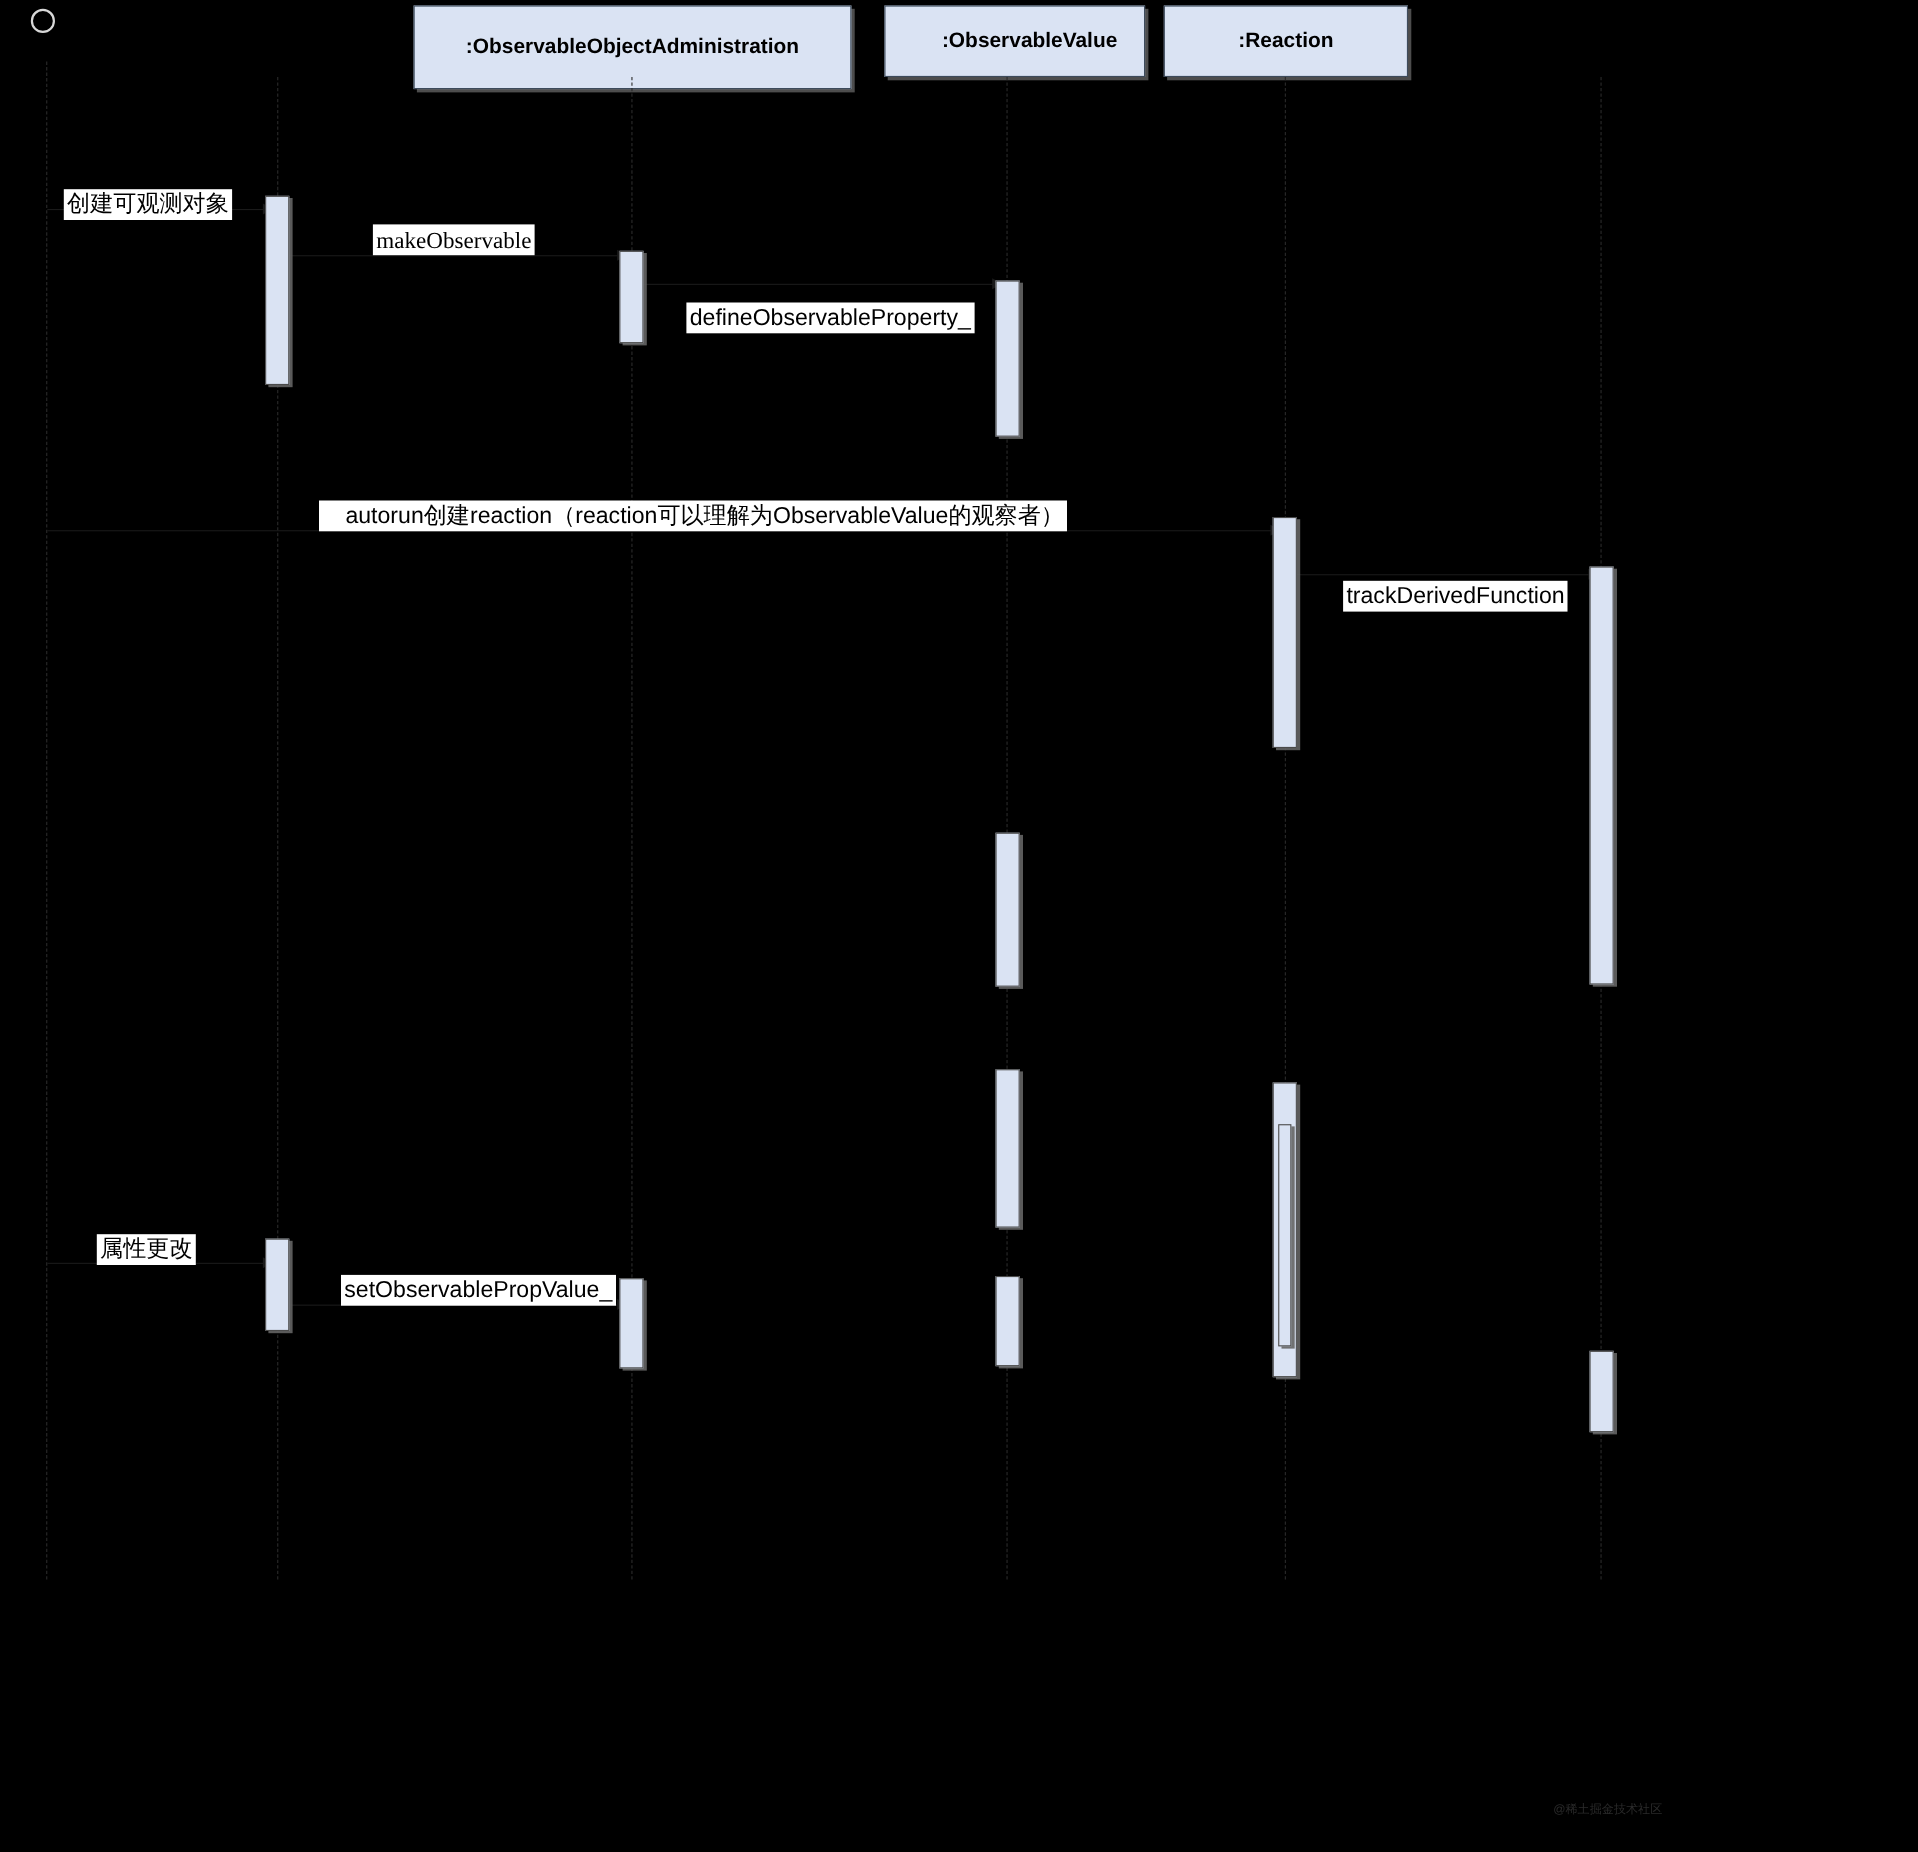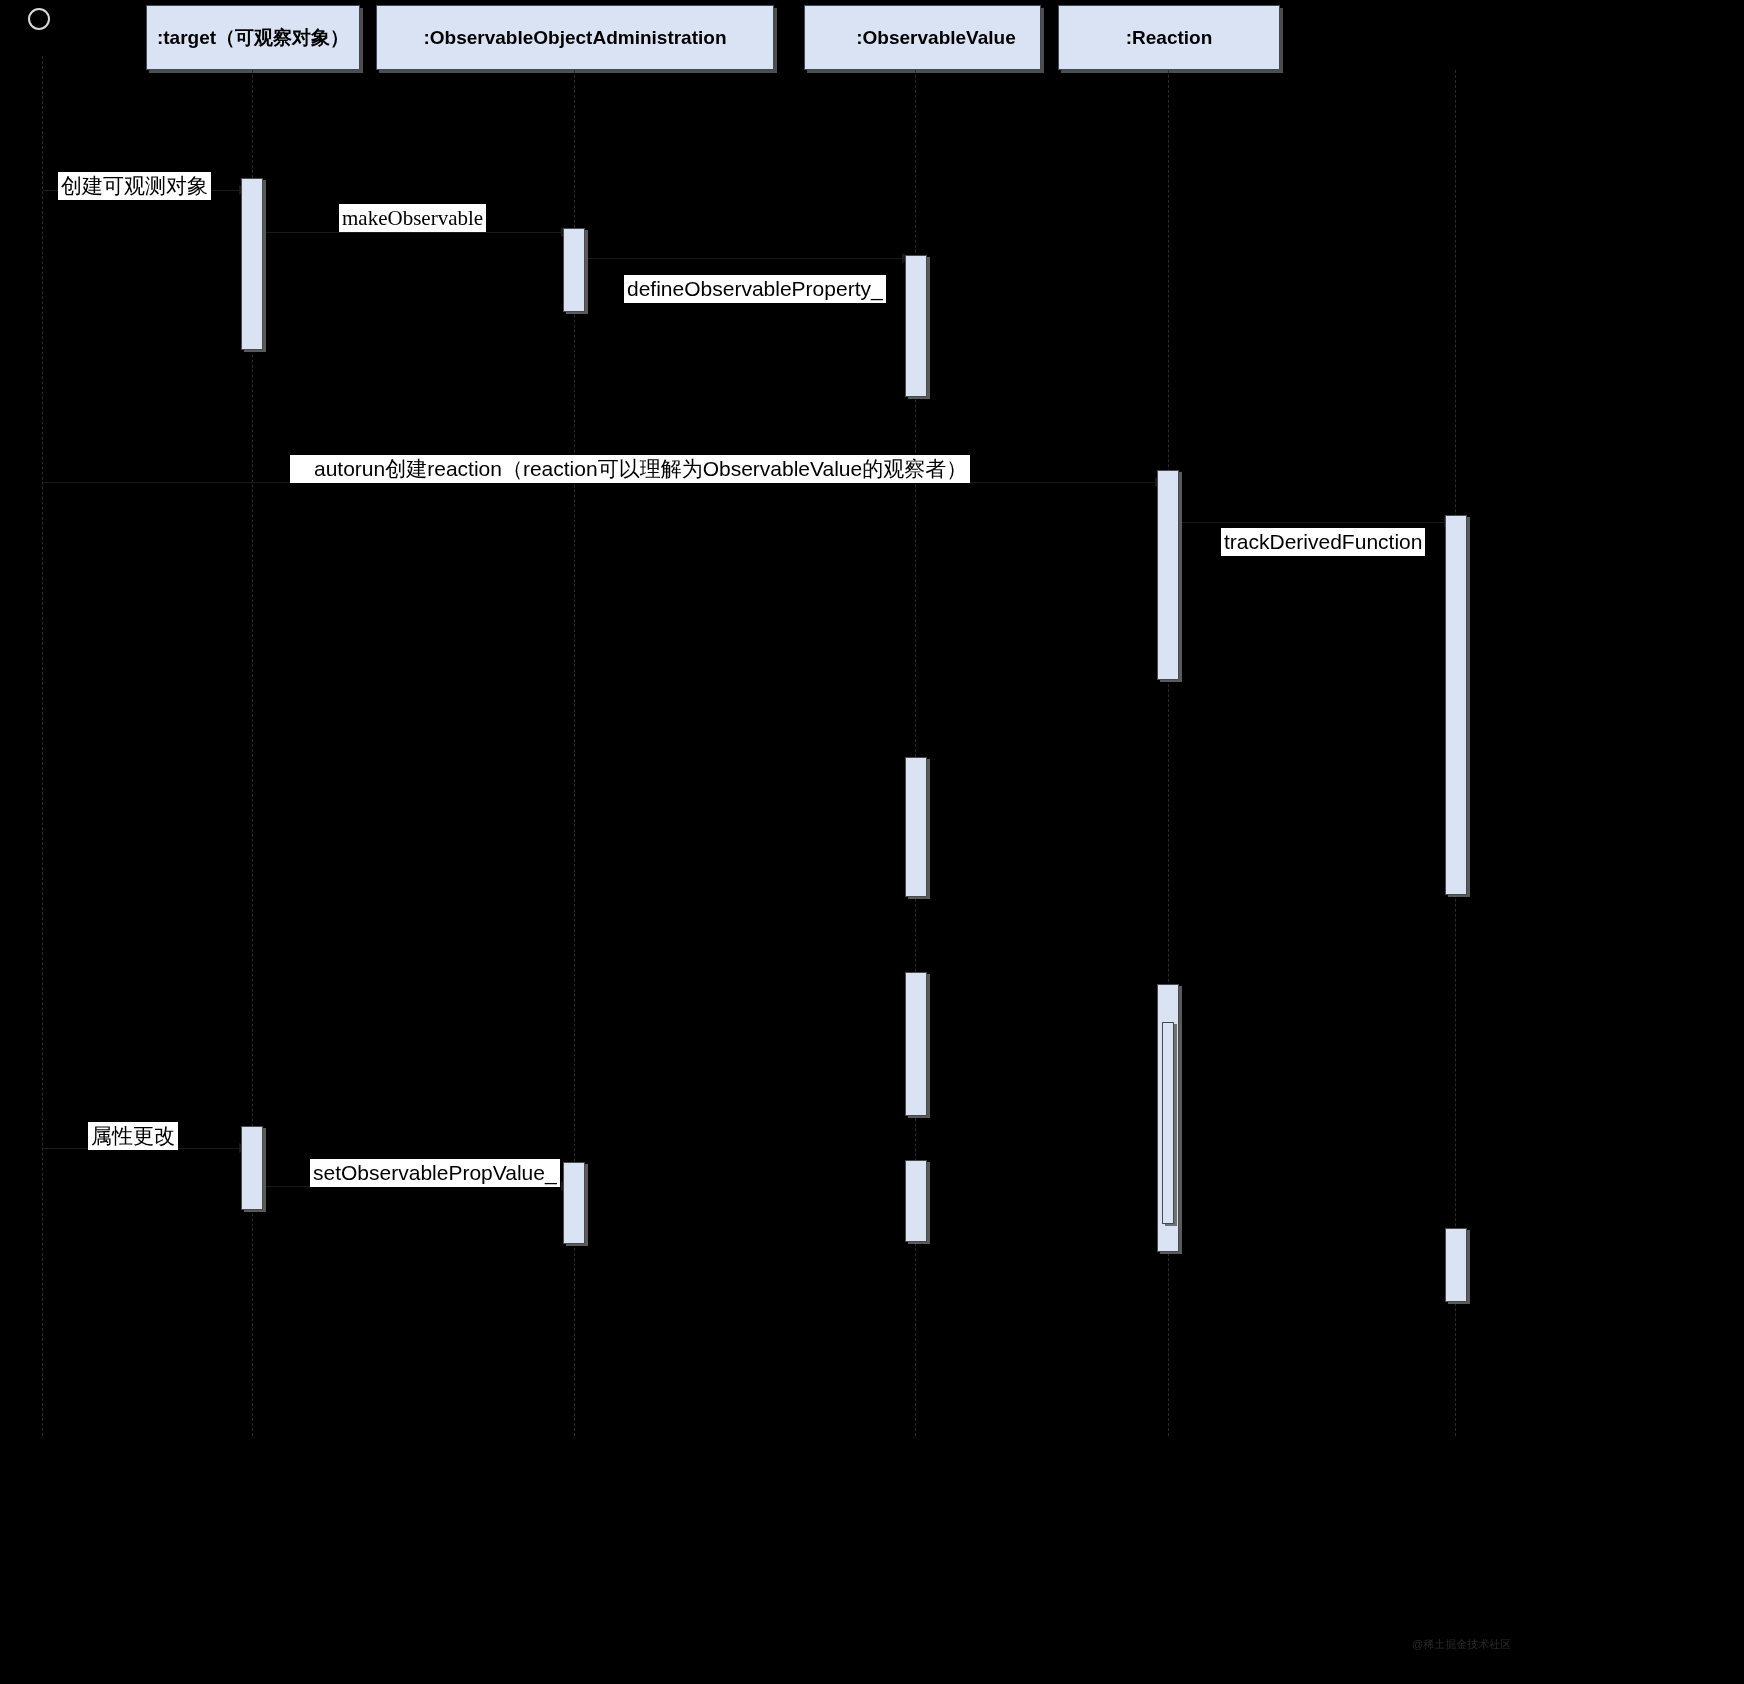--- a/index.html
+++ b/index.html
@@ -96,23 +96,22 @@
 </style>
 </head>
 <body>
 
 <div id="canvas">
 
   <div class="actor" style="left:22px; top:4px; width:40px; height:50px;">
     <div class="actor-head" style="left:6px; top:4px;"></div>
   </div>
 
-  <div class="lifeline-head" style="left:146px; top:5px; width:214px; height:65px;">:target（可观察对象）</div>
 
-  <div class="lifeline-head" style="left:376px; top:5px; width:398px; height:65px;">:ObservableObjectAdministration</div>
+  <div class="lifeline-head" style="left:376px; top:5px; width:398px; height:76px;">:ObservableObjectAdministration</div>
 
   <div class="lifeline-head" style="left:804px; top:5px; width:237px; height:65px;padding-left:33px;">:ObservableValue</div>
 
   <div class="lifeline-head" style="left:1058px; top:5px; width:222px; height:65px;">:Reaction</div>
 
 
   <div class="lifeline" style="left:42px; top:56px; height:1380px;"></div>
   <div class="lifeline" style="left:252px; top:70px; height:1366px;"></div>
   <div class="lifeline" style="left:574px; top:70px; height:1366px;"></div>
   <div class="lifeline" style="left:915px; top:70px; height:1366px;"></div>

